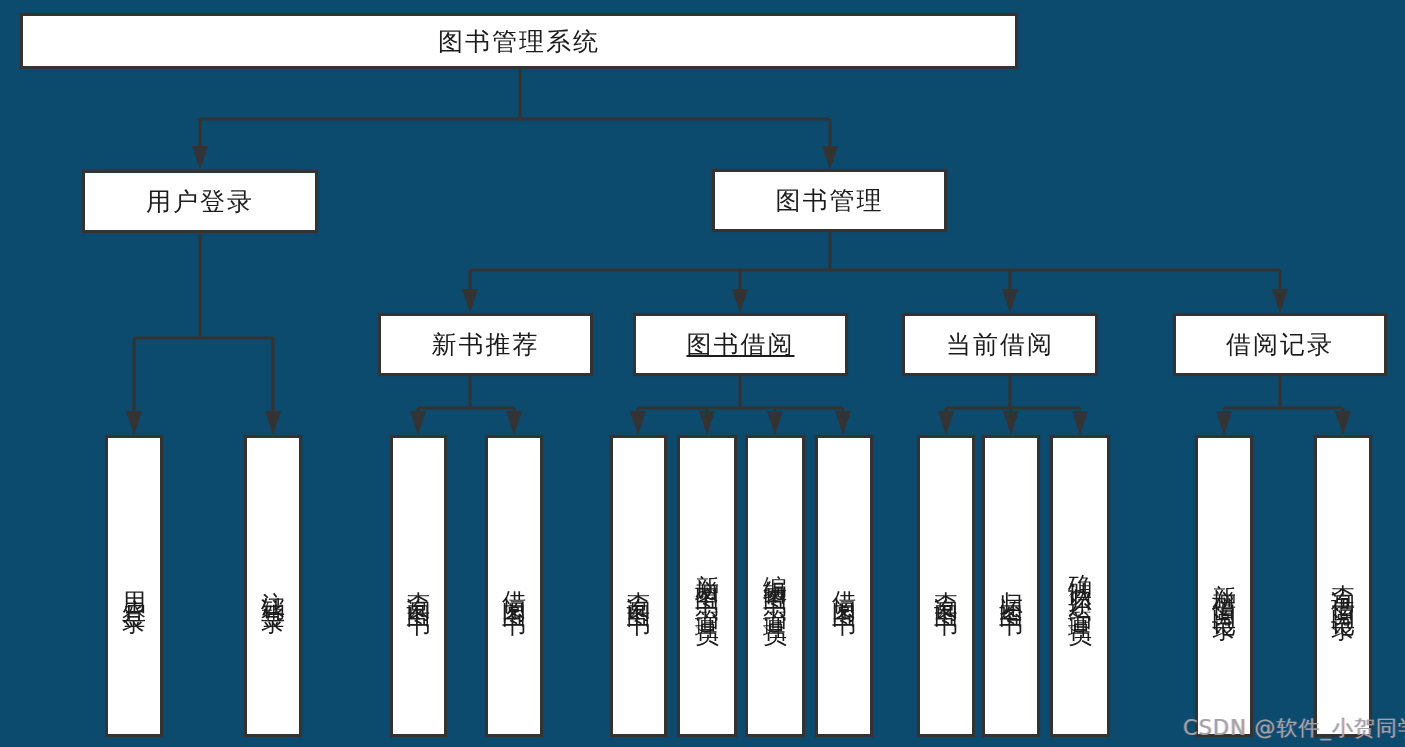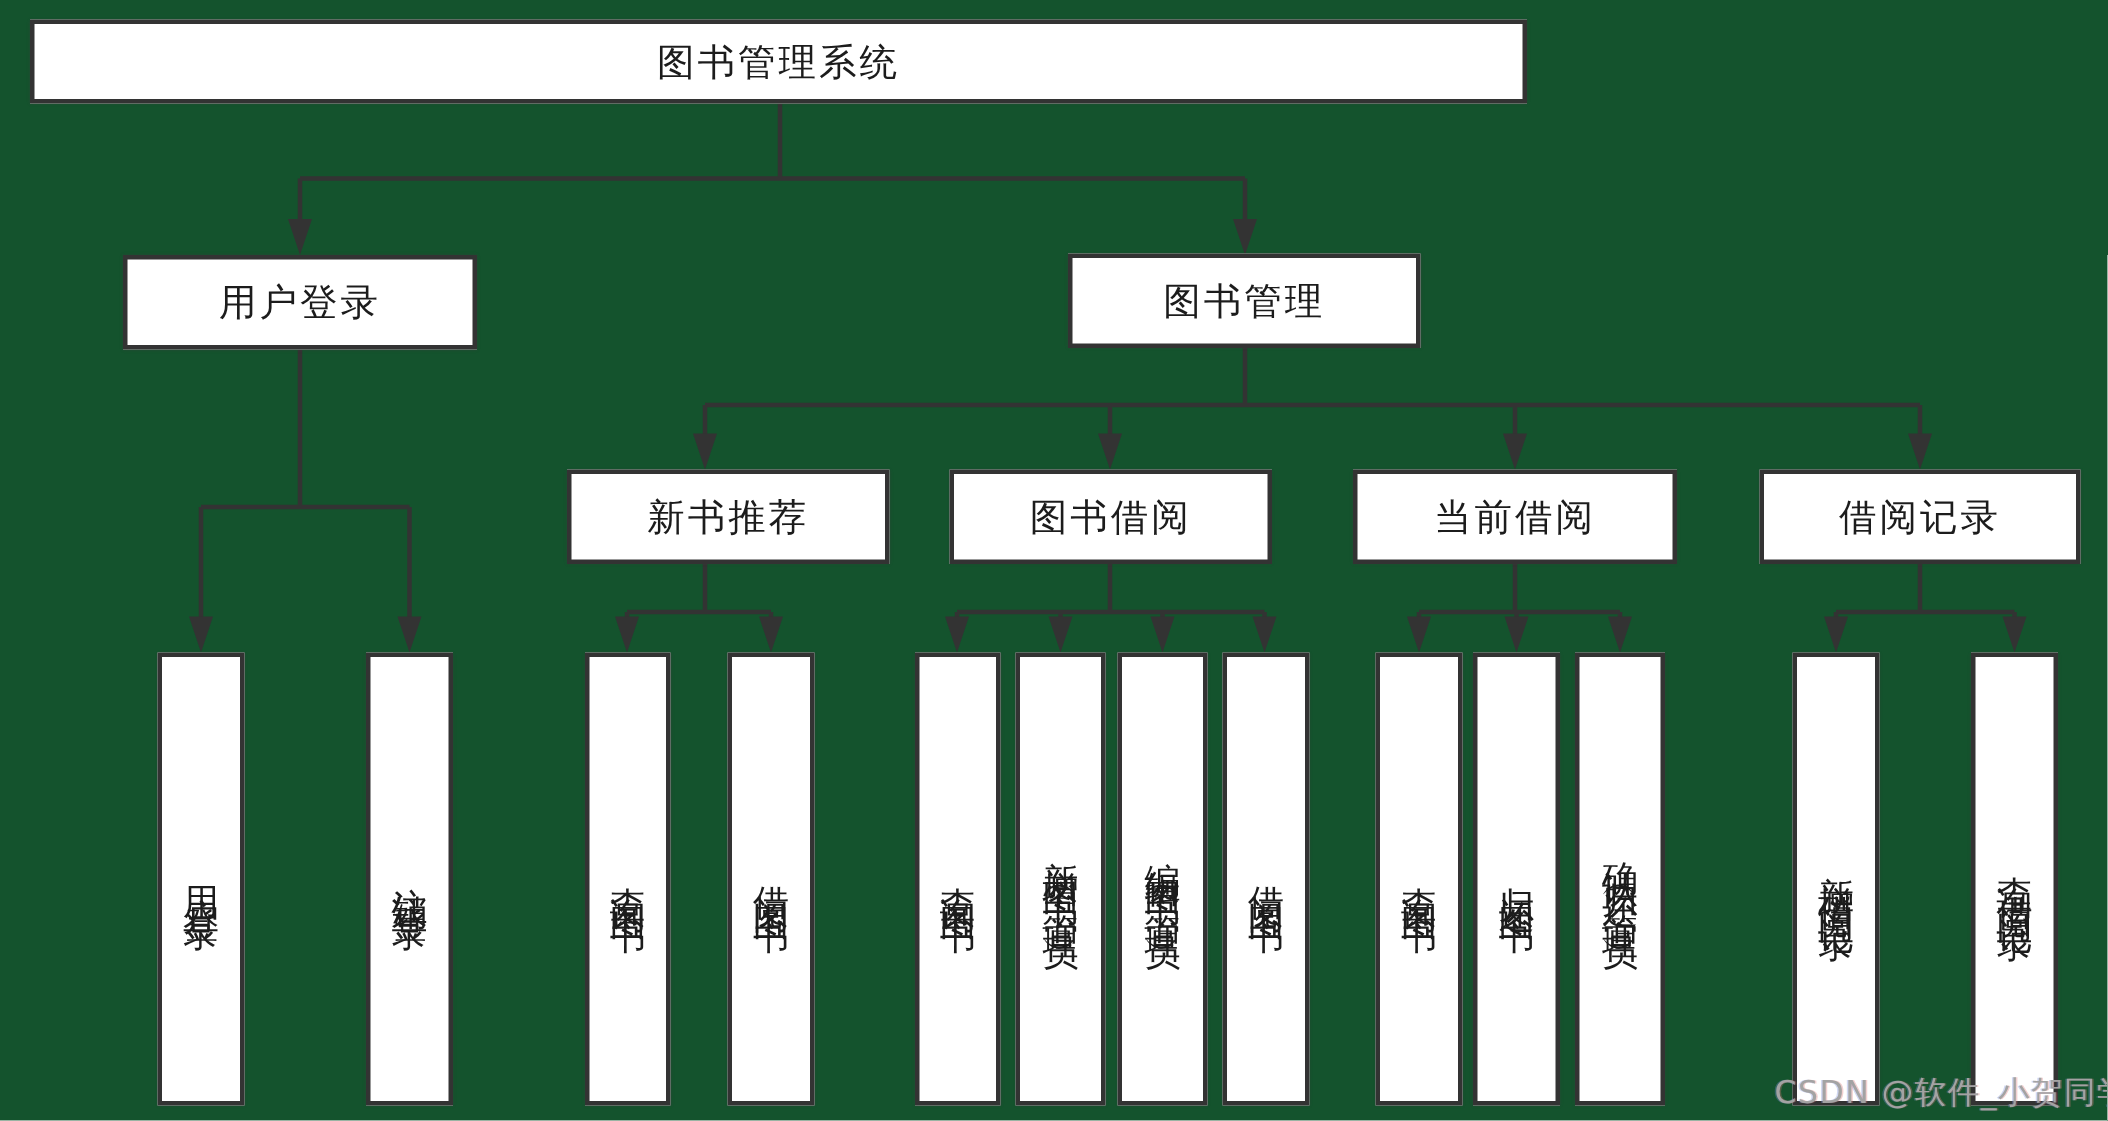--- a/index.html
+++ b/index.html
@@ -1,20 +1,20 @@
 <!DOCTYPE html>
 <html><head>
 <meta charset="utf-8">
 <style>
   html, body { margin: 0; padding: 0; background: #ffffff; }
   #canvas {
     position: relative;
     width: 1405px;
     height: 747px;
-    background: #14532d;
+    background: #0c4a6e;
     overflow: hidden;
     font-family: "DejaVu Sans", "Liberation Sans", sans-serif;
     color: #1c1c1c;
   }
   #wires {
     position: absolute;
     left: 0; top: 0;
     width: 1405px; height: 747px;
     pointer-events: none;
   }
@@ -106,24 +106,24 @@
   <div class="node h" style="left:82px; top:170px; width:236px; height:63px;">
     <span>用户登录</span>
   </div>
   <div class="node h" style="left:712px; top:169px; width:235px; height:63px;align-items:center;">
     <span>图书管理</span>
   </div>
 
   <div class="node h" style="left:378px; top:313px; width:215px; height:63px;">
     <span>新书推荐</span>
   </div>
-  <div class="node h" style="left:633px; top:313px; width:215px; height:63px;">
+  <div class="node h" style="left:633px; top:313px; width:215px; height:63px;text-decoration:underline;">
     <span>图书借阅</span>
   </div>
-  <div class="node h" style="left:902px; top:313px; width:216px; height:63px;">
+  <div class="node h" style="left:902px; top:313px; width:196px; height:63px;">
     <span>当前借阅</span>
   </div>
   <div class="node h" style="left:1173px; top:313px; width:214px; height:63px;align-items:center;">
     <span>借阅记录</span>
   </div>
 
   <div class="node v" style="left:105px; top:435px; width:58px; height:302px;">
     <span class="vtext">用户登录</span>
   </div>
   <div class="node v" style="left:244px; top:435px; width:58px; height:302px;">

